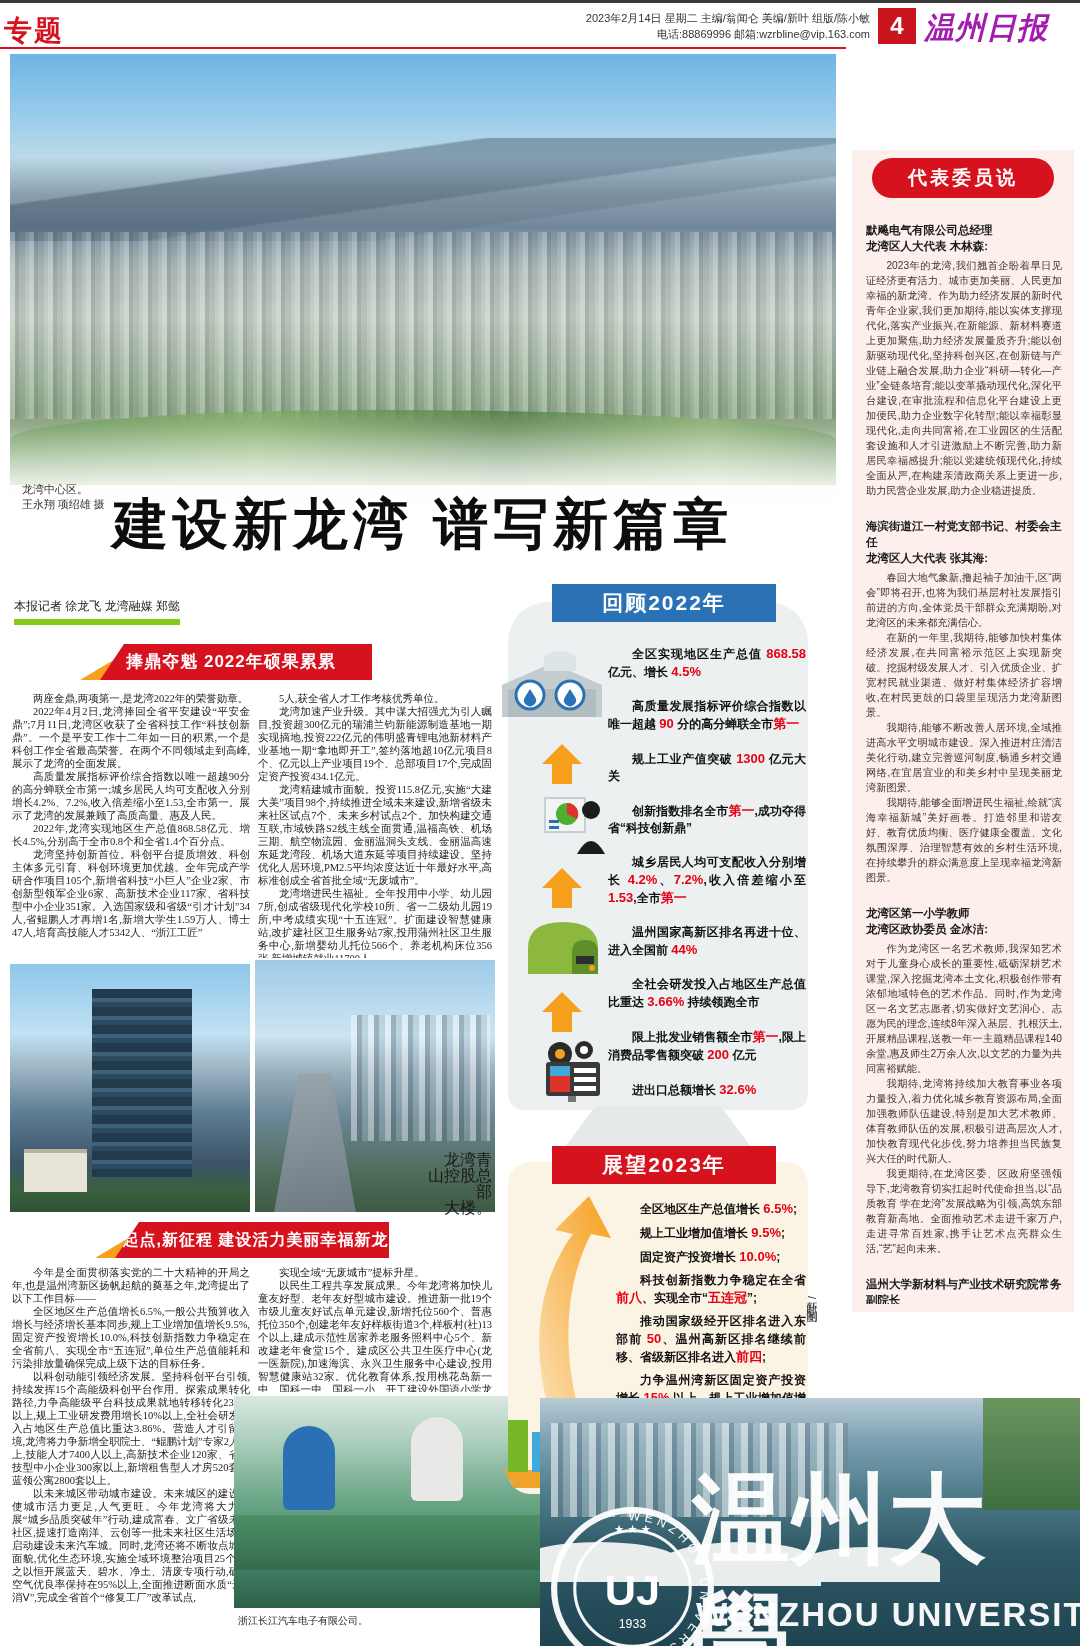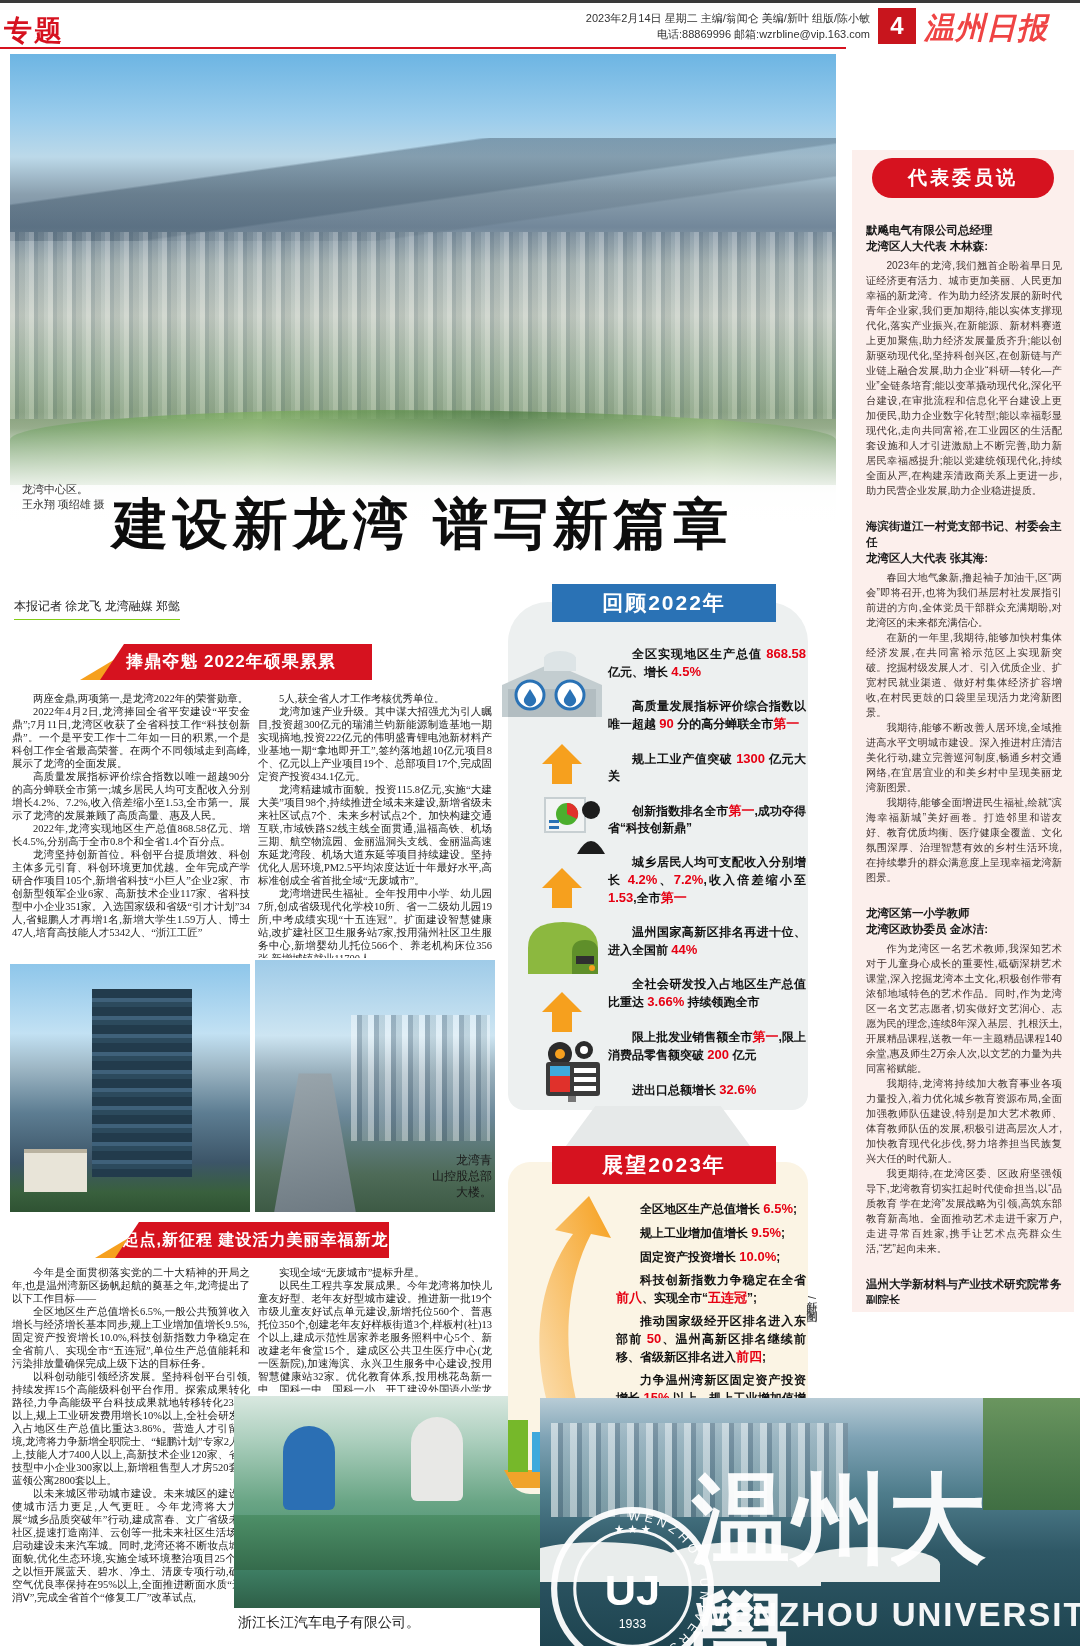--- a/index.html
+++ b/index.html
@@ -5,38 +5,38 @@
   html,body{margin:0;padding:0;background:#e8e8e8;}
   .page{position:relative;width:1080px;height:1646px;background:#fff;overflow:hidden;
         font-family:"Liberation Sans",sans-serif;color:#222;}
   
   .topline{position:absolute;left:0;top:0;width:1080px;height:3px;background:#3a3a3a;}
   .section-label{position:absolute;left:4px;top:12px;font-size:28px;font-weight:900;color:#d6121f;letter-spacing:2px;}
   .header-info{position:absolute;right:210px;top:10px;text-align:right;font-size:11px;line-height:16px;color:#333;}
   .page-num{position:absolute;left:878px;top:8px;width:38px;height:36px;background:#c8151d;color:#fff;
             font-size:24px;font-weight:bold;text-align:center;line-height:36px;}
   .masthead{position:absolute;left:924px;top:8px;font-family:"Liberation Serif",serif;font-style:italic;
-            font-weight:bold;font-size:30px;color:#ef4444;letter-spacing:1px;text-align:center;}
+            font-weight:bold;font-size:30px;color:#a21caf;letter-spacing:1px;text-align:center;}
   .red-rule{position:absolute;left:0;top:47px;width:846px;height:2px;background:#d6121f;}
   
   .hero{position:absolute;left:10px;top:54px;width:826px;height:468px;overflow:hidden;
         background:linear-gradient(180deg,#6db5e3 0%,#9ccdec 14%,#bcd9e9 22%,#8a9fae 30%,#72879a 37%,#a8b5b4 45%,#c2cabf 56%,#9fb49a 68%,#7f9a72 80%,#e8efe6 92%,#ffffff 100%);}
   .hero-mtn{position:absolute;left:0;top:18%;width:100%;height:22%;
         background:linear-gradient(172deg,transparent 30%,rgba(64,86,104,.45) 31% 55%,rgba(90,110,126,.3) 56% 70%,transparent 71%);}
   .hero-city{position:absolute;left:0;top:38%;width:100%;height:40%;opacity:.55;
         background:repeating-linear-gradient(90deg,rgba(255,255,255,.5) 0 5px,rgba(96,115,128,.45) 5px 9px,rgba(150,162,166,.35) 9px 15px,rgba(210,220,222,.4) 15px 19px);}
   .hero-green{position:absolute;left:0;top:76%;width:100%;height:16%;opacity:.8;border-radius:45% 55% 0 0/40%;
         background:linear-gradient(90deg,#5c8f4e,#7fae62 30%,#4f7d44 60%,#86b06b 85%,#5d8a4f);}
   .hero-fade{position:absolute;left:0;bottom:0;width:100%;height:110px;
         background:linear-gradient(180deg,rgba(255,255,255,0),rgba(255,255,255,.95) 75%);}
   .hero-caption{position:absolute;left:22px;top:482px;font-family:"Liberation Serif",serif;
         font-size:11px;line-height:15px;color:#333;}
   .headline{position:absolute;left:10px;top:488px;width:826px;margin:0;text-align:center;
         font-size:55px;font-weight:900;color:#0d0d0d;letter-spacing:5px;font-family:"Liberation Sans",sans-serif;}
-  .byline{position:absolute;left:14px;top:598px;font-size:12px;color:#222;border-bottom:1px solid #84cc16;padding-bottom:4px;}
+  .byline{position:absolute;left:14px;top:598px;font-size:12px;color:#222;border-bottom:6px solid #84cc16;padding-bottom:4px;}
   
   .banner{position:absolute;height:36px;}
   .banner .orange{position:absolute;left:0;top:5px;width:52px;height:31px;background:#f6a01e;
         clip-path:polygon(0 100%,100% 0,100% 100%);}
   .banner .red{position:absolute;left:10px;top:0;right:0;bottom:0;background:#d6121f;color:#fff;
         font-size:17px;font-weight:bold;text-align:center;line-height:36px;letter-spacing:1px;
         clip-path:polygon(34px 0,100% 0,100% 100%,10px 100%);}
   
   .col{position:absolute;font-family:"Liberation Serif",serif;font-size:10.5px;line-height:13px;
        text-align:justify;color:#1c1c1c;overflow:hidden;}
@@ -46,29 +46,29 @@
   .ph-bldg{background:linear-gradient(180deg,#8ec6ea 0%,#c2e1f3 28%,#9db6c4 42%,#5d7d92 60%,#3c5568 80%,#39603d 92%,#2f5233 100%);}
   .ph-bldg .tower{position:absolute;left:34%;top:10%;width:42%;height:76%;
         background:repeating-linear-gradient(180deg,#223b4c 0 9px,#3f617a 9px 13px,#2c4a5d 13px 18px);}
   .ph-bldg .villa{position:absolute;left:6%;bottom:8%;width:26%;height:16%;background:#e8e4d8;border-top:4px solid #b9b2a0;}
   .ph-street{background:linear-gradient(180deg,#9fcbe8 0%,#cde5f2 30%,#97aebb 45%,#6b8798 62%,#4e6b58 85%,#3d5a45 100%);}
   .ph-street .towers{position:absolute;left:40%;top:22%;width:58%;height:50%;opacity:.7;
         background:repeating-linear-gradient(90deg,rgba(255,255,255,.6) 0 6px,rgba(90,110,125,.6) 6px 11px,rgba(170,185,190,.5) 11px 17px);}
   .ph-street .road{position:absolute;left:8%;bottom:0;width:34%;height:55%;background:linear-gradient(170deg,#9aa6ad,#6e7a82);
         clip-path:polygon(30% 0,70% 0,100% 100%,0 100%);}
   .mid-caption{position:absolute;left:414px;top:1152px;width:78px;text-align:right;
-        font-family:"Liberation Serif",serif;font-size:12px;line-height:16px;color:#1a1a1a;}
+        font-family:"Liberation Serif",serif;font-size:16px;line-height:16px;color:#1a1a1a;}
   
   .ph-factory{background:linear-gradient(180deg,#d9e8e0 0%,#a9cdbb 22%,#69a585 50%,#41856a 78%,#2e5f47 100%);}
   .ph-factory .bench{position:absolute;left:0;bottom:18%;width:100%;height:26%;background:linear-gradient(180deg,#4d8f67,#356b4c);}
   .ph-factory .w1,.ph-factory .w2{position:absolute;width:52px;height:84px;border-radius:26px 26px 6px 6px;background:#2b6fb4;}
   .ph-factory .w1{left:16%;top:14%;}
   .ph-factory .w2{left:58%;top:10%;background:#e8e8e6;}
   .factory-caption{position:absolute;left:238px;top:1614px;font-family:"Liberation Serif",serif;
-        font-size:14px;color:#222;}
+        font-size:10px;color:#222;}
   
   .info-bg{position:absolute;left:508px;top:602px;width:300px;height:508px;background:#edf0f0;border-radius:40px 40px 16px 16px;}
   .info-funnel{position:absolute;left:560px;top:1106px;width:196px;height:48px;background:#e6e9e9;
         clip-path:polygon(18% 0,82% 0,100% 100%,0 100%);}
   .outlook-bg{position:absolute;left:508px;top:1162px;width:300px;height:332px;background:#fbf4e4;border-radius:22px;}
   .info-banner{position:absolute;height:38px;text-align:center;line-height:38px;color:#fff;
         font-size:21px;font-weight:900;letter-spacing:2px;}
   .info-items{position:absolute;left:608px;top:645px;width:198px;}
   .outlook-items{position:absolute;left:616px;top:1200px;width:190px;}
   .info-item{font-size:12px;font-weight:bold;line-height:17px;text-align:justify;text-indent:2em;

